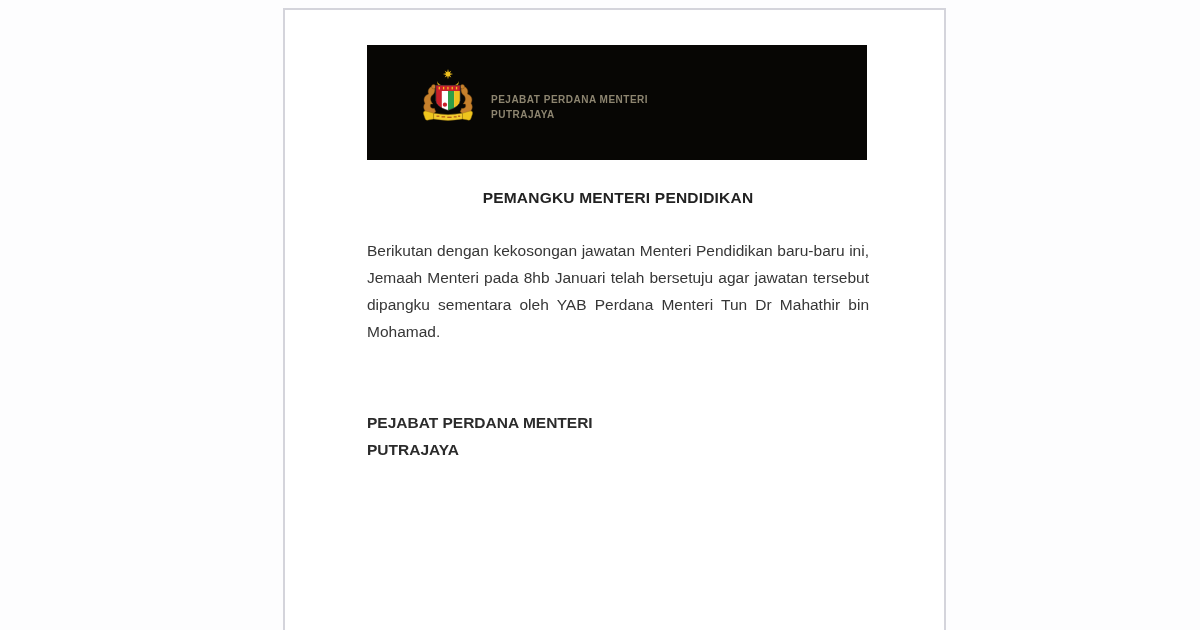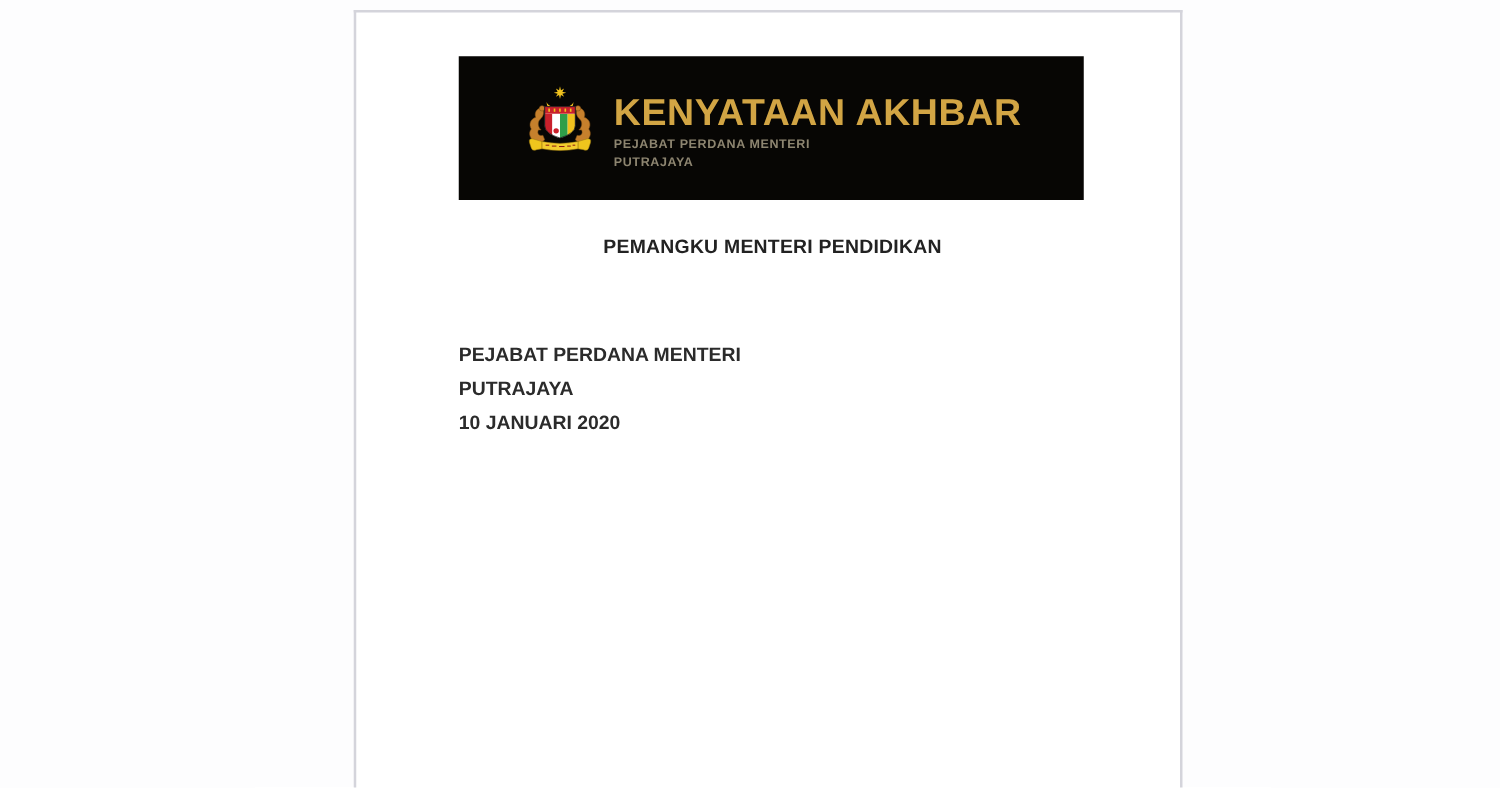--- a/index.html
+++ b/index.html
@@ -139,29 +139,28 @@
         <path d="M33 24 H67 V45 Q67 54 50 59 Q33 54 33 45 Z" fill="none" stroke="#1a1a1a" stroke-width="0.8"></path>
 
         <g stroke="#9c7a10" stroke-width="0.6">
           <path d="M30 63 L20 60 Q15 59 16 64 L18 70 Q19 74 24 72 L30 71 Z" fill="#EFC51D"></path>
           <path d="M70 63 L80 60 Q85 59 84 64 L82 70 Q81 74 76 72 L70 71 Z" fill="#EFC51D"></path>
           <path d="M30 63 Q50 67 70 63 L70 71 Q50 75 30 71 Z" fill="#F3CC2E"></path>
         </g>
         <path d="M34 67 h4 M41 68 h5 M49 68.5 h6 M58 68 h4 M64 67 h3" stroke="#8a1512" stroke-width="1.1" fill="none"></path>
       </svg>
       <div class="banner-text">
-        <div class="banner-title">KENYATAAN AKHBAR</div>
         <div class="banner-sub">PEJABAT PERDANA MENTERI</div>
         <div class="banner-sub">PUTRAJAYA</div>
       </div>
     </div>
 
     <div class="content">
       <h1 class="doc-heading">PEMANGKU MENTERI PENDIDIKAN</h1>
+      <p class="para para-1">Berikutan dengan kekosongan jawatan Menteri Pendidikan baru-baru ini, Jemaah Menteri pada 8hb Januari telah bersetuju agar jawatan tersebut dipangku sementara oleh YAB Perdana Menteri Tun Dr Mahathir bin Mohamad.</p>
       <div class="signoff">
         <div>PEJABAT PERDANA MENTERI</div>
         <div>PUTRAJAYA</div>
-        <div>10 JANUARI 2020</div>
       </div>
     </div>
 
   </div>
 </div>
 
 </body></html>

